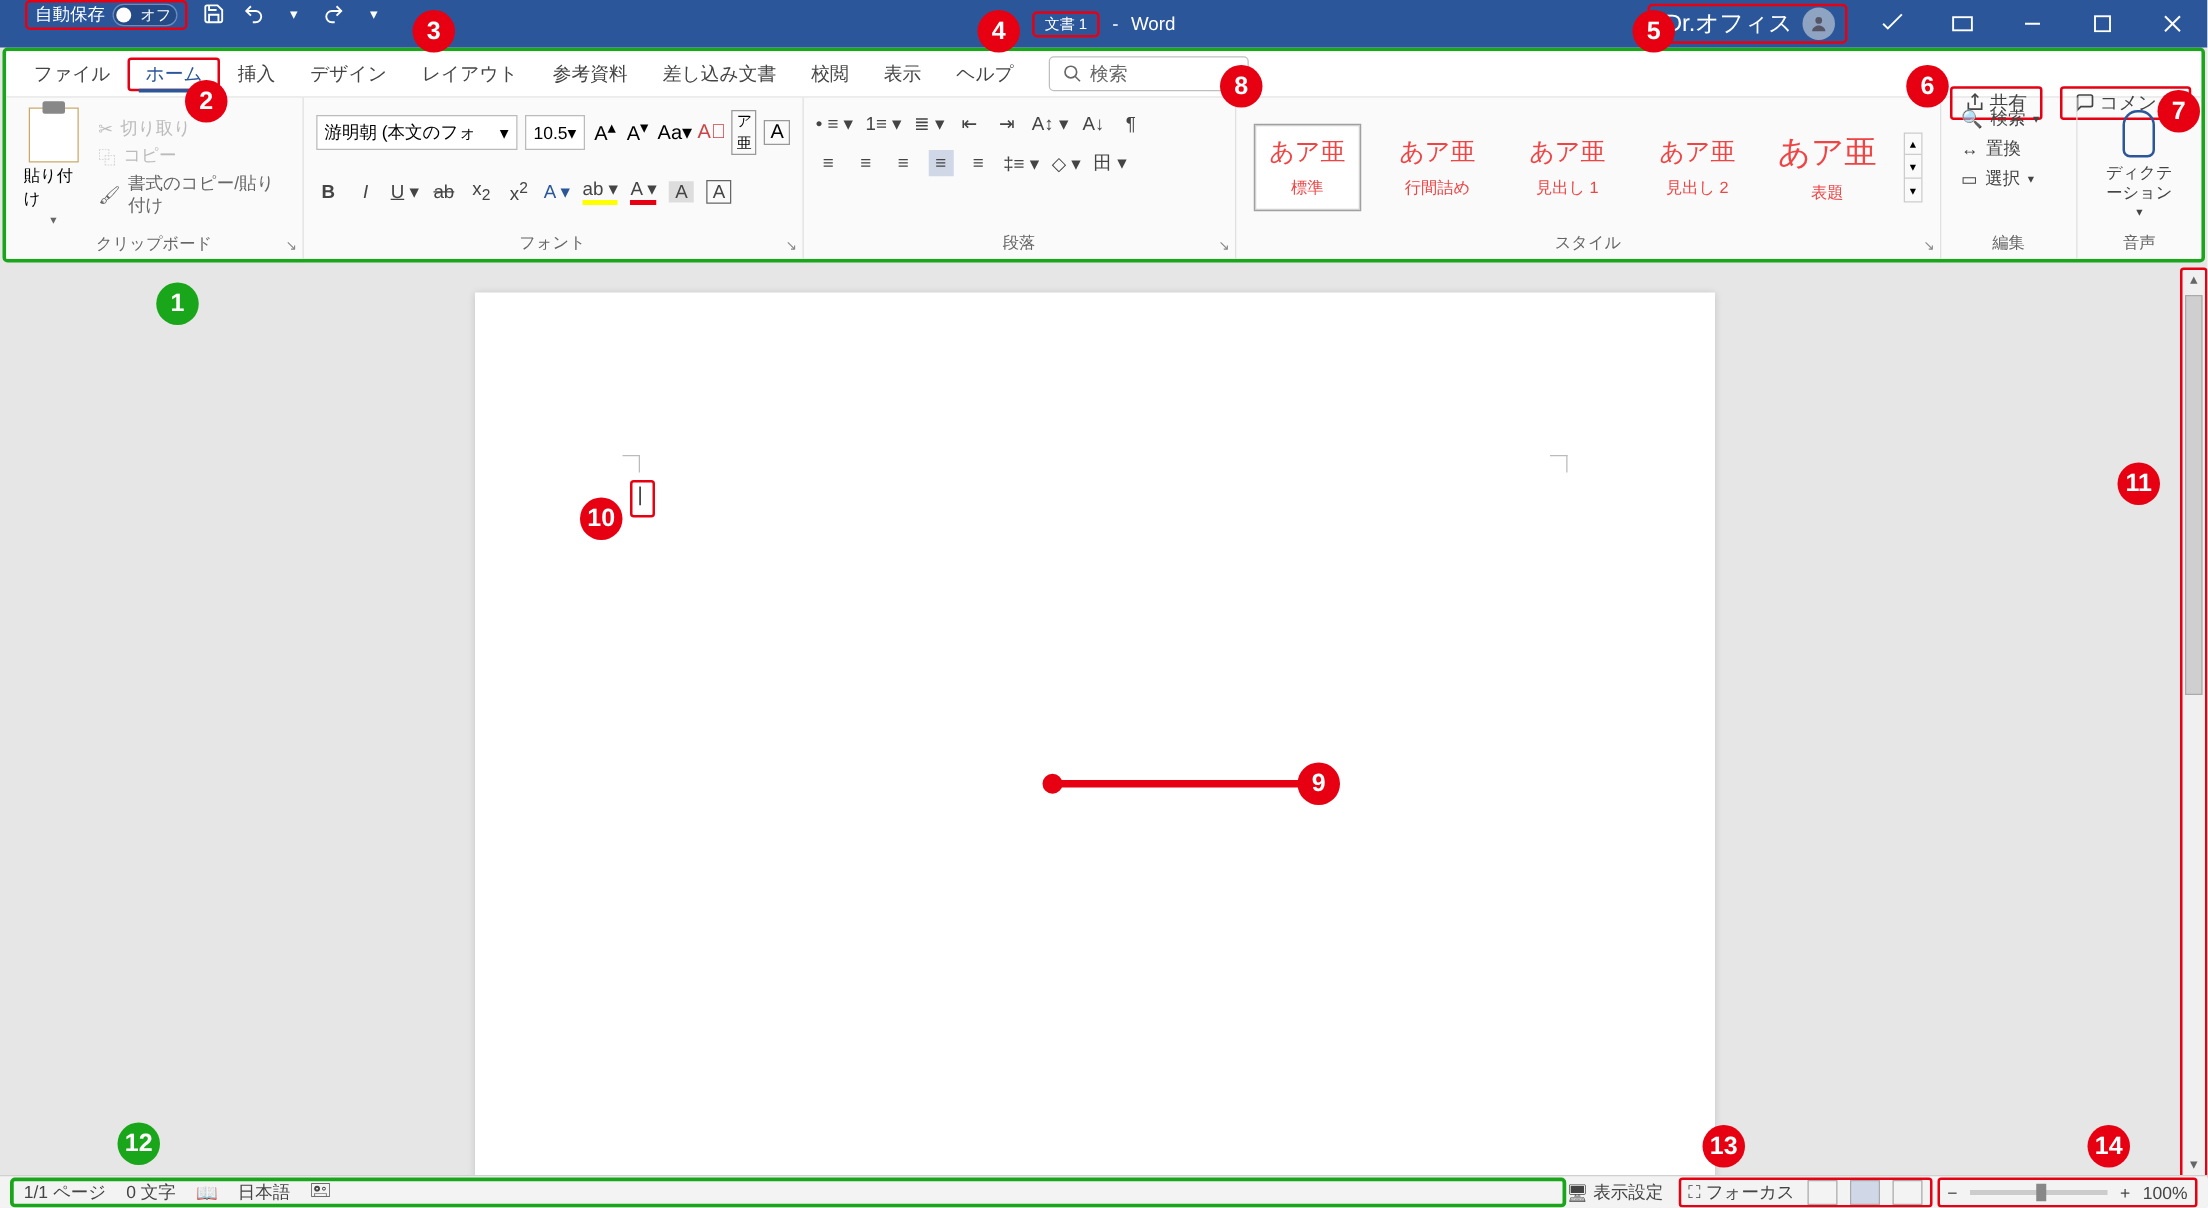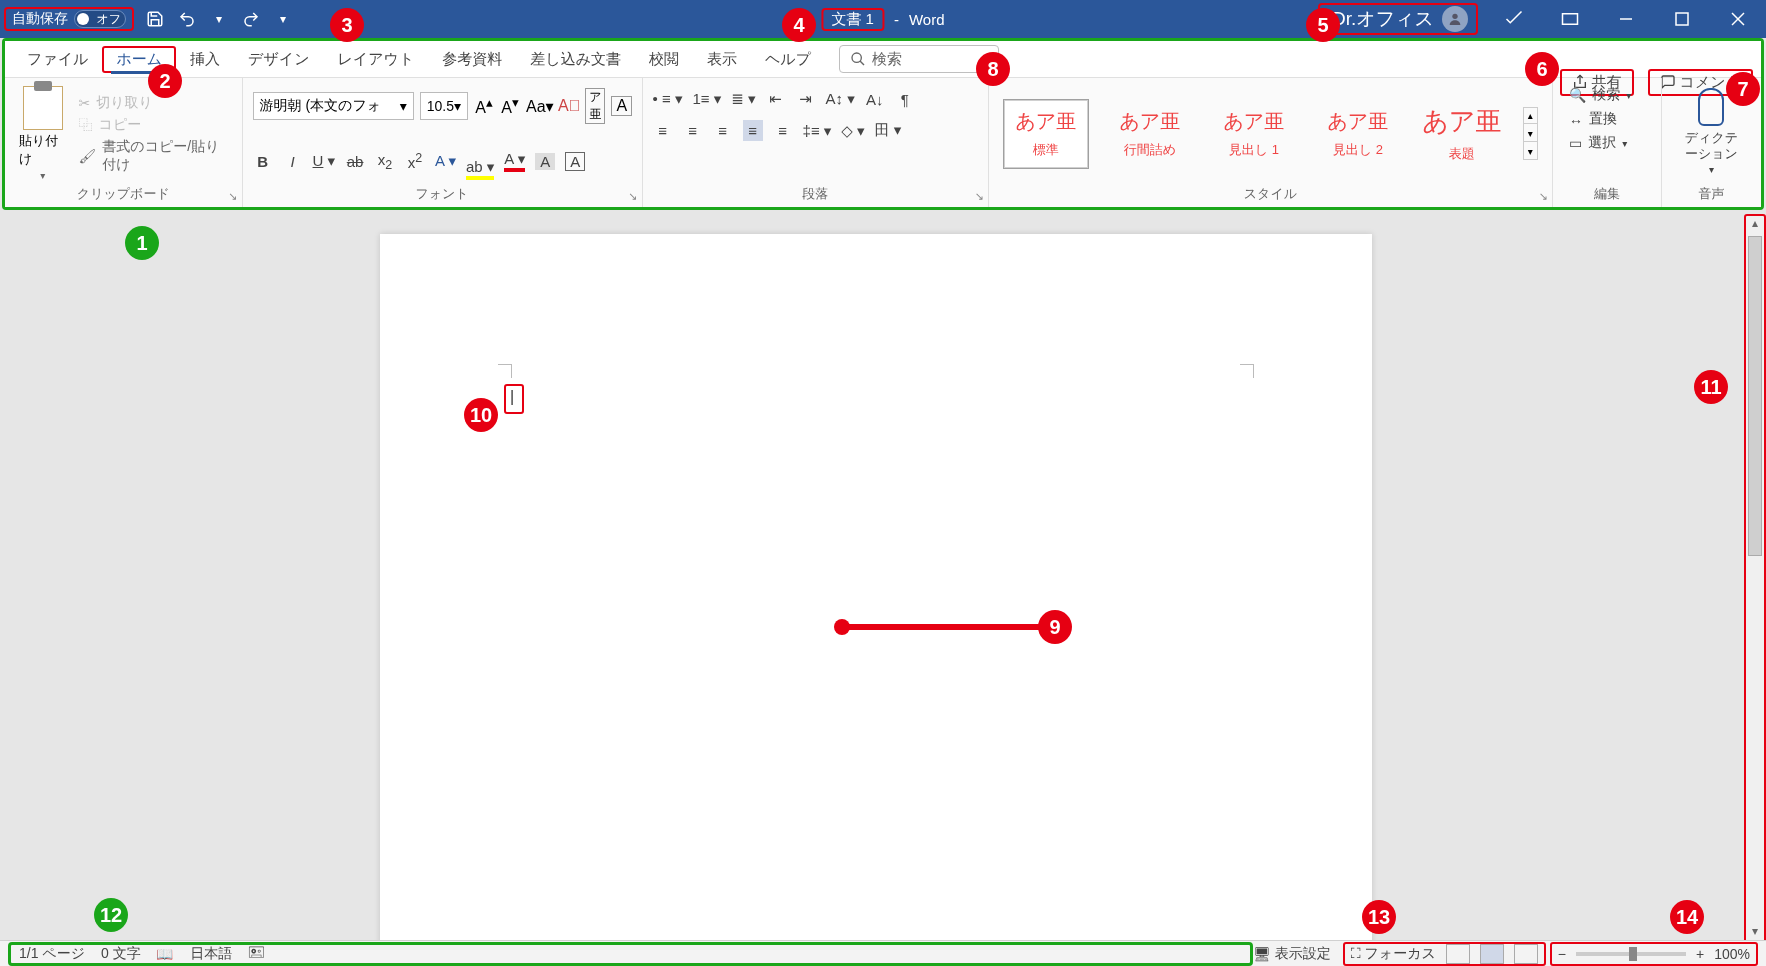--- a/index.html
+++ b/index.html
@@ -1,26 +1,26 @@
 <!DOCTYPE html>
 <html><head>
 <meta charset="utf-8">
 <style>
 * { margin: 0; padding: 0; box-sizing: border-box; font-family: "Yu Gothic UI", "Meiryo", sans-serif; }
 body { background: #e6e6e6; width: 1766px; height: 966px; overflow: hidden; position: relative; }
 
 
 .title-bar { height: 38px; background: #2b579a; color: white; display: flex; align-items: center; font-size: 15px; position: relative; }
-.title-left { display: flex; align-items: center; padding-left: 4px; gap: 10px; height: 100%; }
+.title-left { display: flex; align-items: flex-start; padding-left: 20px; gap: 10px; height: 100%; }
 .autosave { display: flex; align-items: center; gap: 6px; font-size: 14px; border: 2.5px solid #e60012; border-radius: 4px; padding: 1px 6px; }
 .autosave .toggle { display: inline-flex; align-items: center; background: #244b85; border: 1px solid #6a8cbf; border-radius: 10px; width: 52px; height: 18px; font-size: 12px; justify-content: flex-end; padding-right: 4px; position: relative; }
 .autosave .toggle::before { content: ""; position: absolute; left: 2px; width: 12px; height: 12px; border-radius: 50%; background: #fff; }
 .qat-icon { width: 22px; height: 22px; display: inline-flex; align-items: center; justify-content: center; color: #fff; }
 .title-center { position: absolute; left: 50%; transform: translateX(-50%); display: flex; align-items: center; gap: 10px; }
-.docname { border: 2.5px solid #e60012; border-radius: 4px; padding: 0 8px; font-size: 15px; }
+.docname { border: 2.5px solid #e60012; border-radius: 4px; padding: 0 8px; font-size: 12px; }
 .title-right { margin-left: auto; display: flex; align-items: center; height: 100%; }
 .account { display: flex; align-items: center; gap: 8px; border: 2.5px solid #e60012; border-radius: 4px; padding: 1px 8px 1px 12px; margin-right: 8px; font-size: 19px; }
 .avatar { width: 26px; height: 26px; border-radius: 50%; background: #8fa3c3; display: inline-flex; align-items: center; justify-content: center; }
 .win-btn { width: 56px; height: 38px; display: inline-flex; align-items: center; justify-content: center; color: #fff; }
 
 
 .ribbon-wrap { border: 3px solid #1aa61a; border-radius: 4px; margin: 0 2px; background: #fff; }
 
 
 .tabs-row { height: 36px; display: flex; align-items: center; background: #fff; padding: 0 8px; gap: 0; position: relative; }
@@ -260,21 +260,21 @@
           <span class="rbtn" style="border:1px solid #999;padding:0 4px;">A</span>
         </div>
         <div class="btnrow">
           <span class="rbtn"><b>B</b></span>
           <span class="rbtn"><i>I</i></span>
           <span class="rbtn"><u>U</u> ▾</span>
           <span class="rbtn"><s>ab</s></span>
           <span class="rbtn">x<sub>2</sub></span>
           <span class="rbtn">x<sup>2</sup></span>
           <span class="rbtn" style="color:#2b579a;">A ▾</span>
-          <span class="rbtn" style="border-bottom:4px solid #ff0;margin-top:16px;">ab ▾</span>
+          <span class="rbtn" style="border-bottom:4px solid #ff0;">ab ▾</span>
           <span class="rbtn" style="border-bottom:4px solid #e60012;">A ▾</span>
           <span class="rbtn" style="background:#ddd;padding:0 4px;">A</span>
           <span class="rbtn" style="border:1px solid #666;padding:0 4px;">A</span>
         </div>
       </div>
       <div class="group-label">フォント</div>
       <span class="launcher">↘</span>
     </div>
 
     <div class="group" style="width:350px;">

